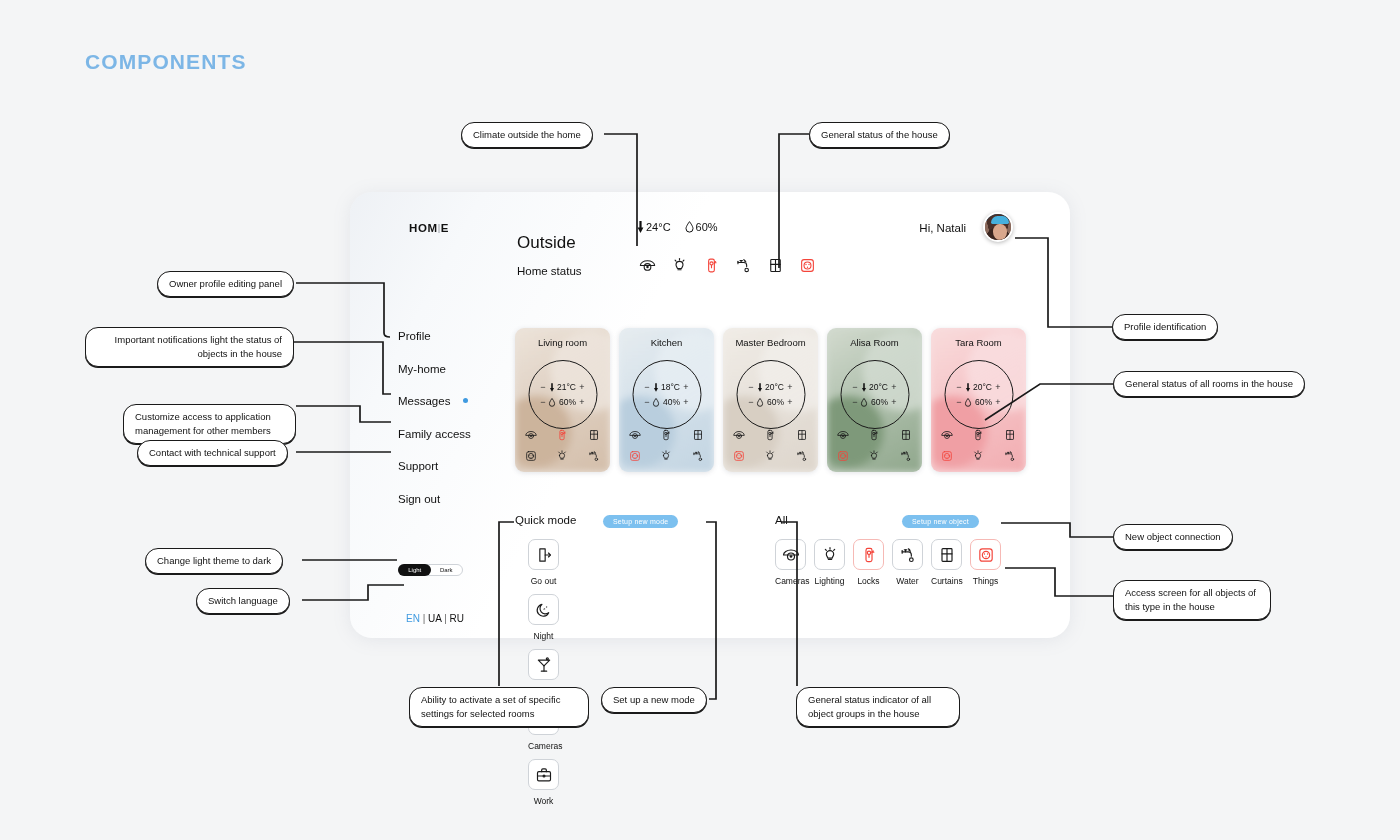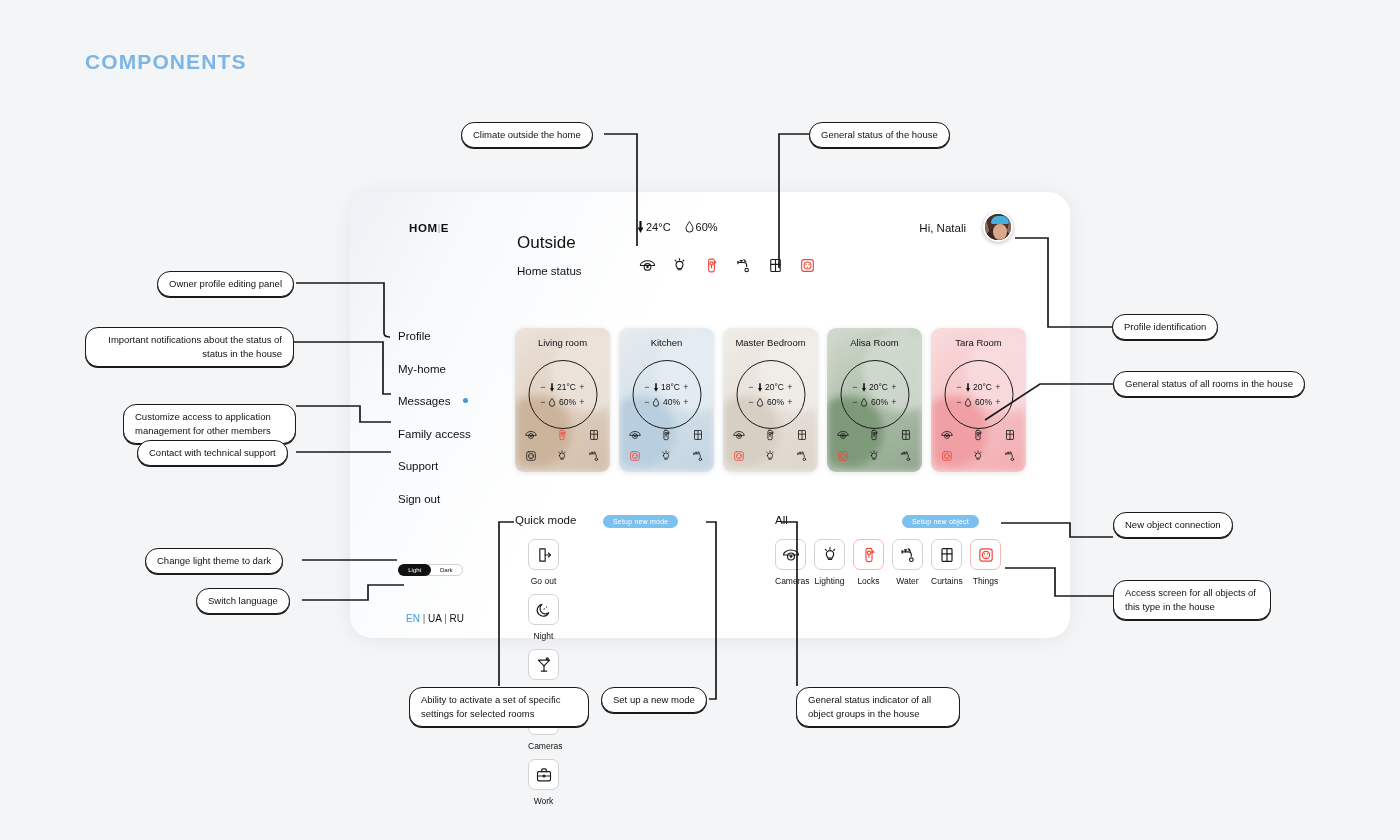--- a/index.html
+++ b/index.html
@@ -819,24 +819,24 @@
   <span class="on">EN</span>
   <span class="sep"> | </span>
   <span>UA</span>
   <span class="sep"> | </span>
   <span>RU</span>
 </div>
 
 <div class="ann" style="left:461px; top:122px;">Climate outside the home</div>
 <div class="ann" style="left:809px; top:122px;">General status of the house</div>
 <div class="ann" style="left:157px; top:271px;">Owner profile editing panel</div>
-<div class="ann r" style="left:85px; top:327px; width:209px;">Important notifications about the status of status in the house</div>
+<div class="ann r" style="left:85px; top:327px; width:209px;">Important notifications light the status of objects in the house</div>
 <div class="ann" style="left:123px; top:392px; width:173px;margin-top:12px;">Customize access to application management for other members</div>
 <div class="ann" style="left:137px; top:440px;">Contact with technical support</div>
 <div class="ann" style="left:145px; top:548px;">Change light theme to dark</div>
 <div class="ann" style="left:196px; top:588px;">Switch language</div>
 <div class="ann" style="left:1112px; top:314px;">Profile identification</div>
 <div class="ann" style="left:1113px; top:371px;">General status of all rooms in the house</div>
-<div class="ann" style="left:1113px; top:512px;">New object connection</div>
+<div class="ann" style="left:1113px; top:524px;">New object connection</div>
 <div class="ann" style="left:1113px; top:580px; width:158px;">Access screen for all objects of this type in the house</div>
 <div class="ann" style="left:409px; top:687px; width:180px;">Ability to activate a set of specific settings for selected rooms</div>
 <div class="ann" style="left:601px; top:687px;">Set up a new mode</div>
 <div class="ann" style="left:796px; top:687px; width:164px;">General status indicator of all object groups in the house</div>
 
 </body></html>

